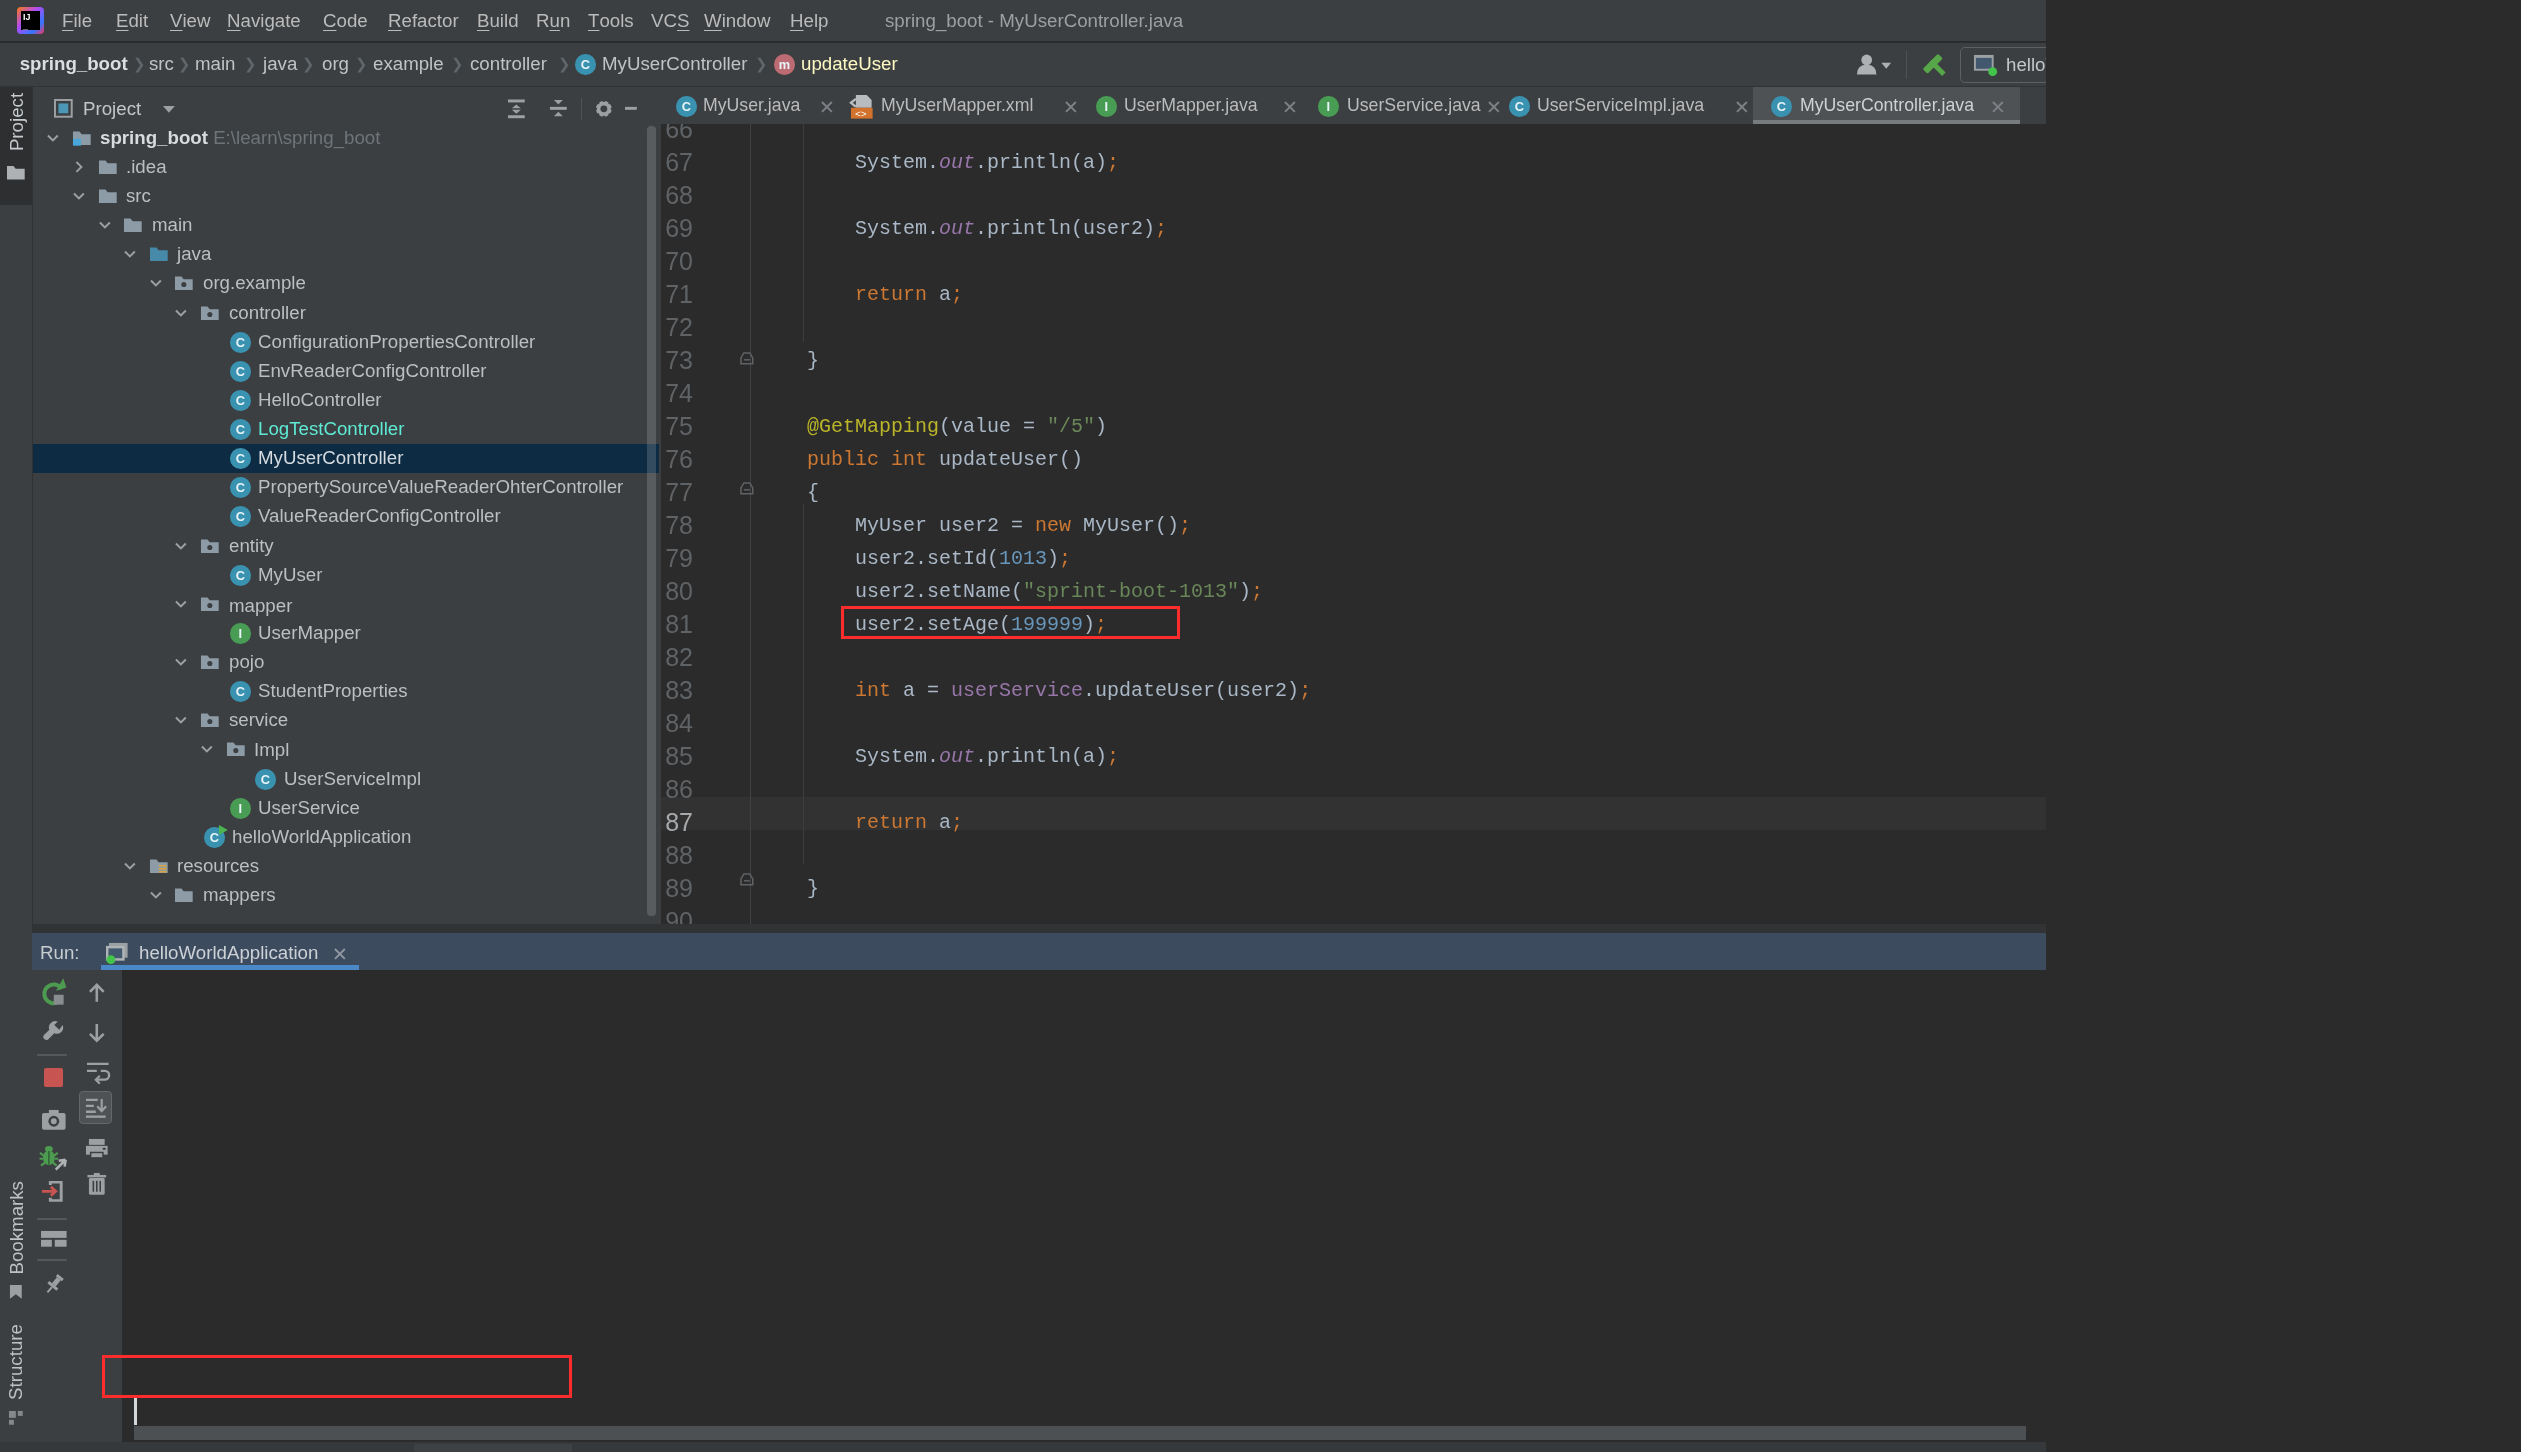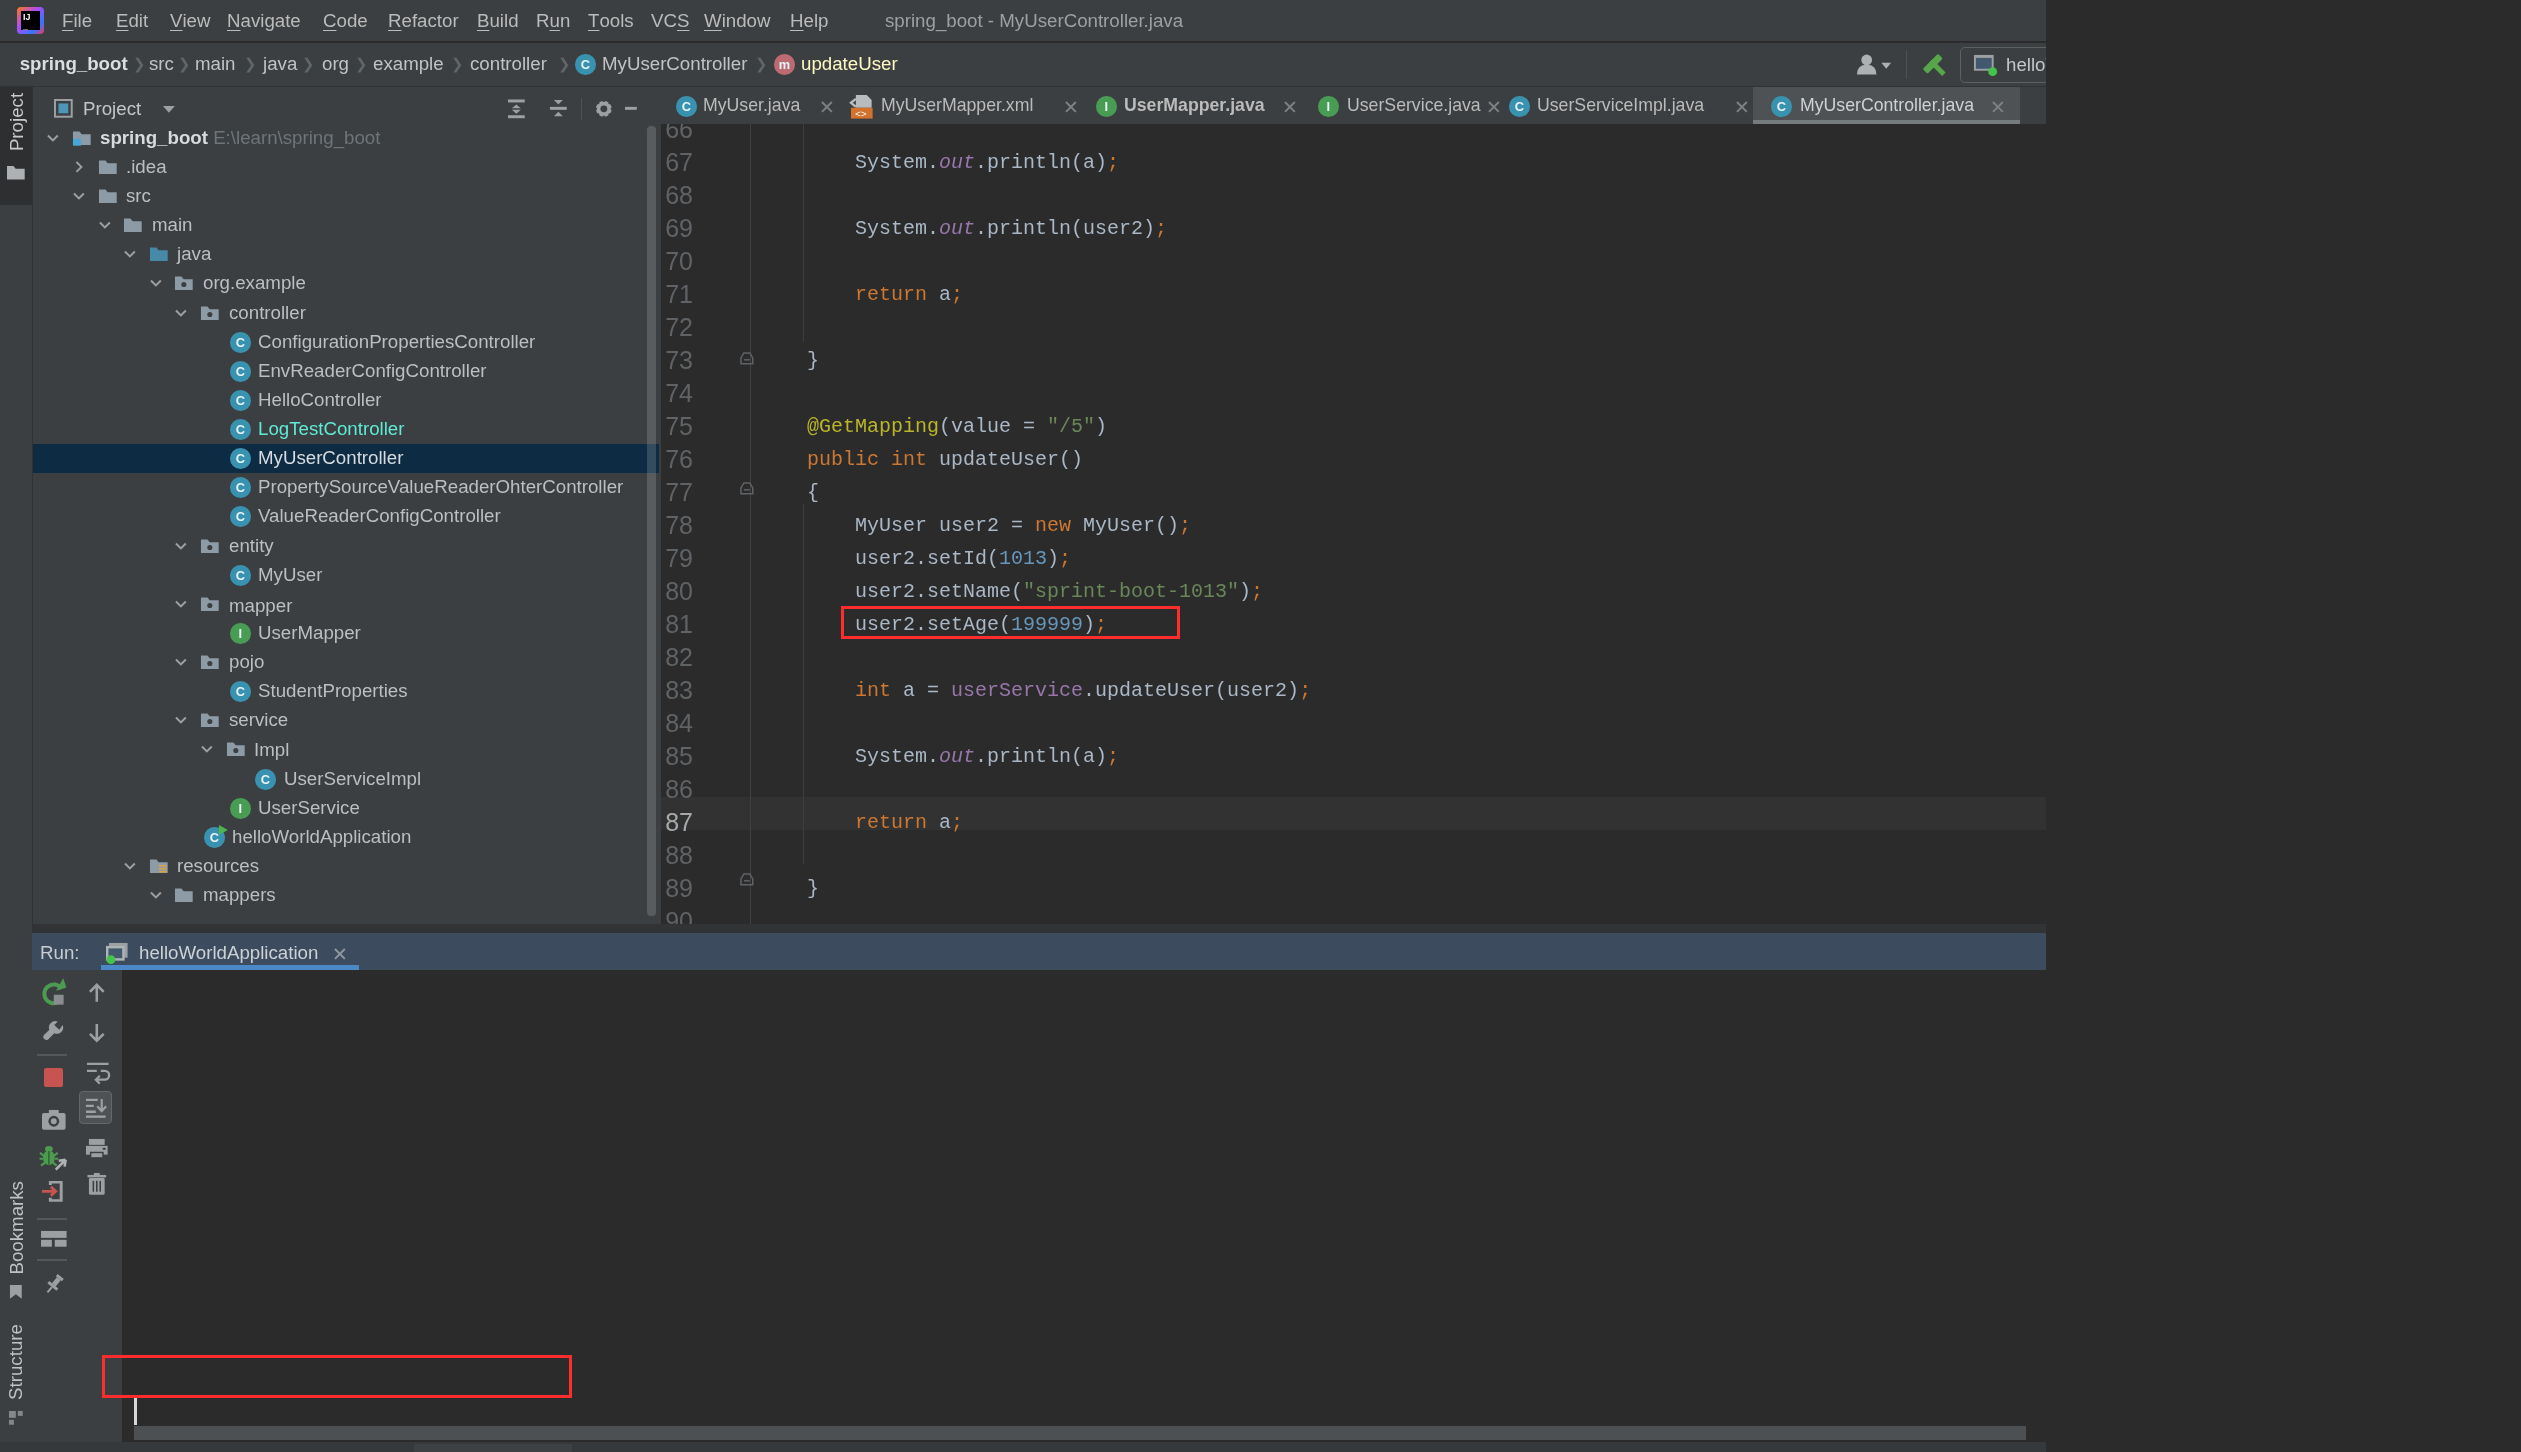--- a/index.html
+++ b/index.html
@@ -340,21 +340,21 @@
       <path d="M8 1 h11 l5 5 v8 h-16z" fill="#b8bcbe"></path>
       <path d="M8 5 l-5 4 l5 4" stroke="#b8bcbe" stroke-width="2.4" fill="none"></path>
       <rect x="3" y="14" width="22" height="11" fill="#d2722c"></rect>
       <text x="7" y="23" font-size="10" fill="#fff" font-family="Liberation Mono">&lt;&gt;</text>
     </svg>
   <div class="tab" style="left:881px;">MyUserMapper.xml</div>
   <svg width="15.8" height="15.8" style="left:1063px;top:99px;" viewBox="0 0 16 16">
       <path d="M3 3 L13 13 M13 3 L3 13" stroke="#7d8084" stroke-width="2"></path>
     </svg>
   <div class="cicon ci" style="left:1096px;top:96px;">I</div>
-  <div class="tab" style="left:1124px;font-weight:bold;">UserMapper.java</div>
+  <div class="tab" style="left:1124px;">UserMapper.java</div>
   <svg width="15.8" height="15.8" style="left:1282px;top:99px;" viewBox="0 0 16 16">
       <path d="M3 3 L13 13 M13 3 L3 13" stroke="#7d8084" stroke-width="2"></path>
     </svg>
   <div class="cicon ci" style="left:1318px;top:96px;">I</div>
   <div class="tab" style="left:1347px;">UserService.java</div>
   <svg width="15.8" height="15.8" style="left:1486px;top:99px;" viewBox="0 0 16 16">
       <path d="M3 3 L13 13 M13 3 L3 13" stroke="#7d8084" stroke-width="2"></path>
     </svg>
   <div class="cicon cc" style="left:1509px;top:96px;">C</div>
   <div class="tab" style="left:1537px;">UserServiceImpl.java</div>

